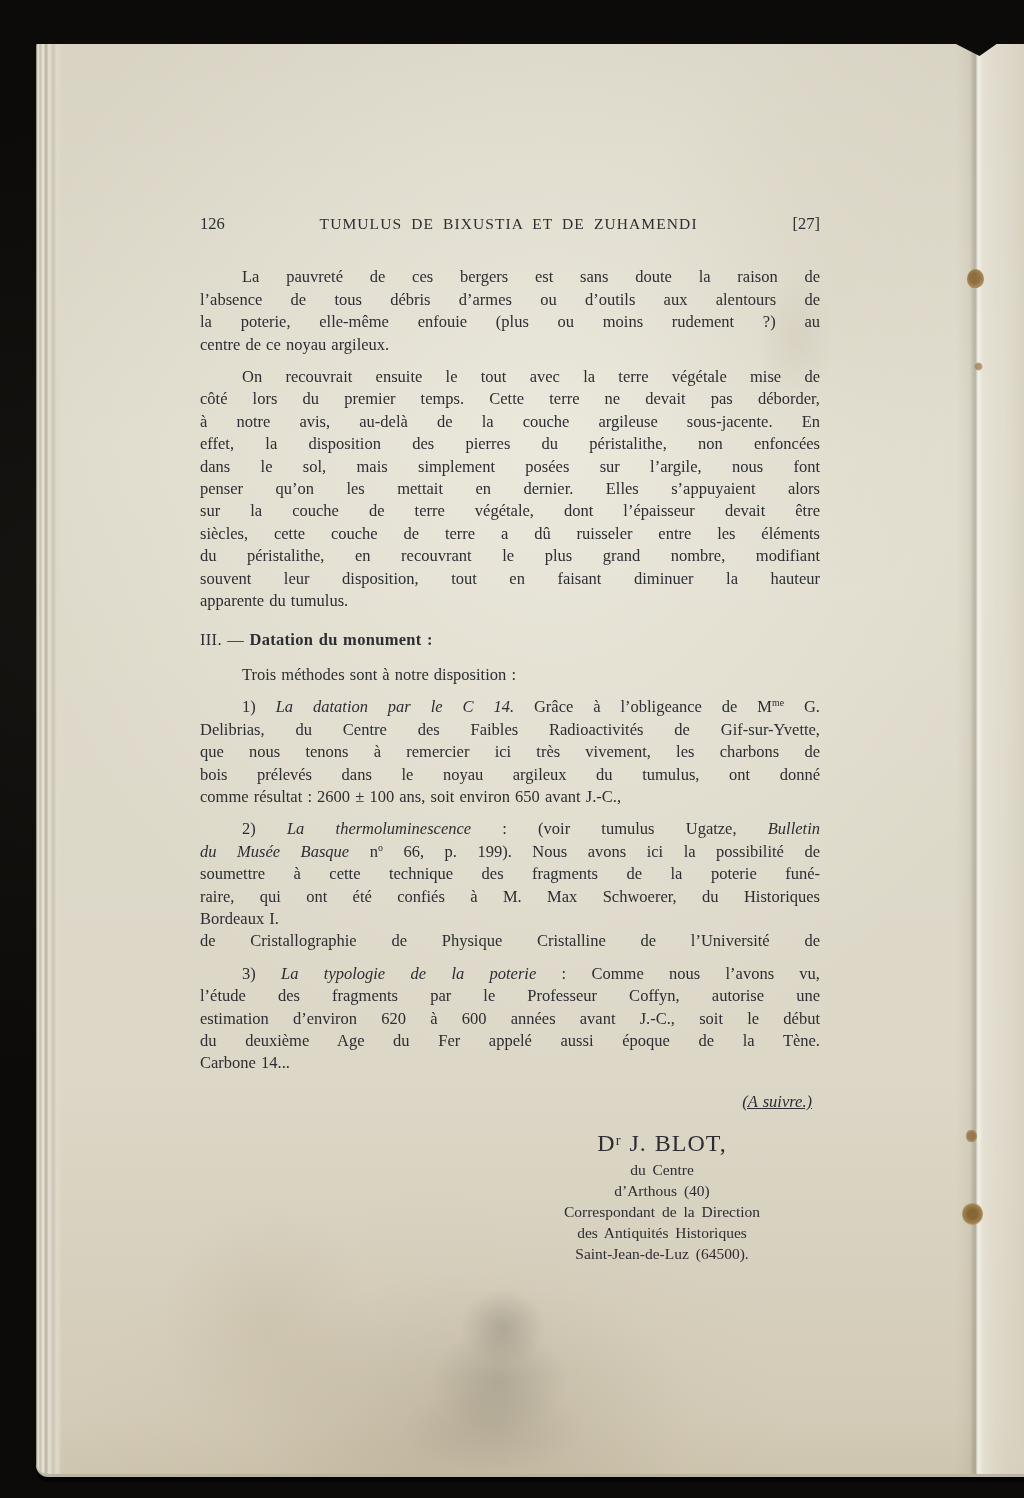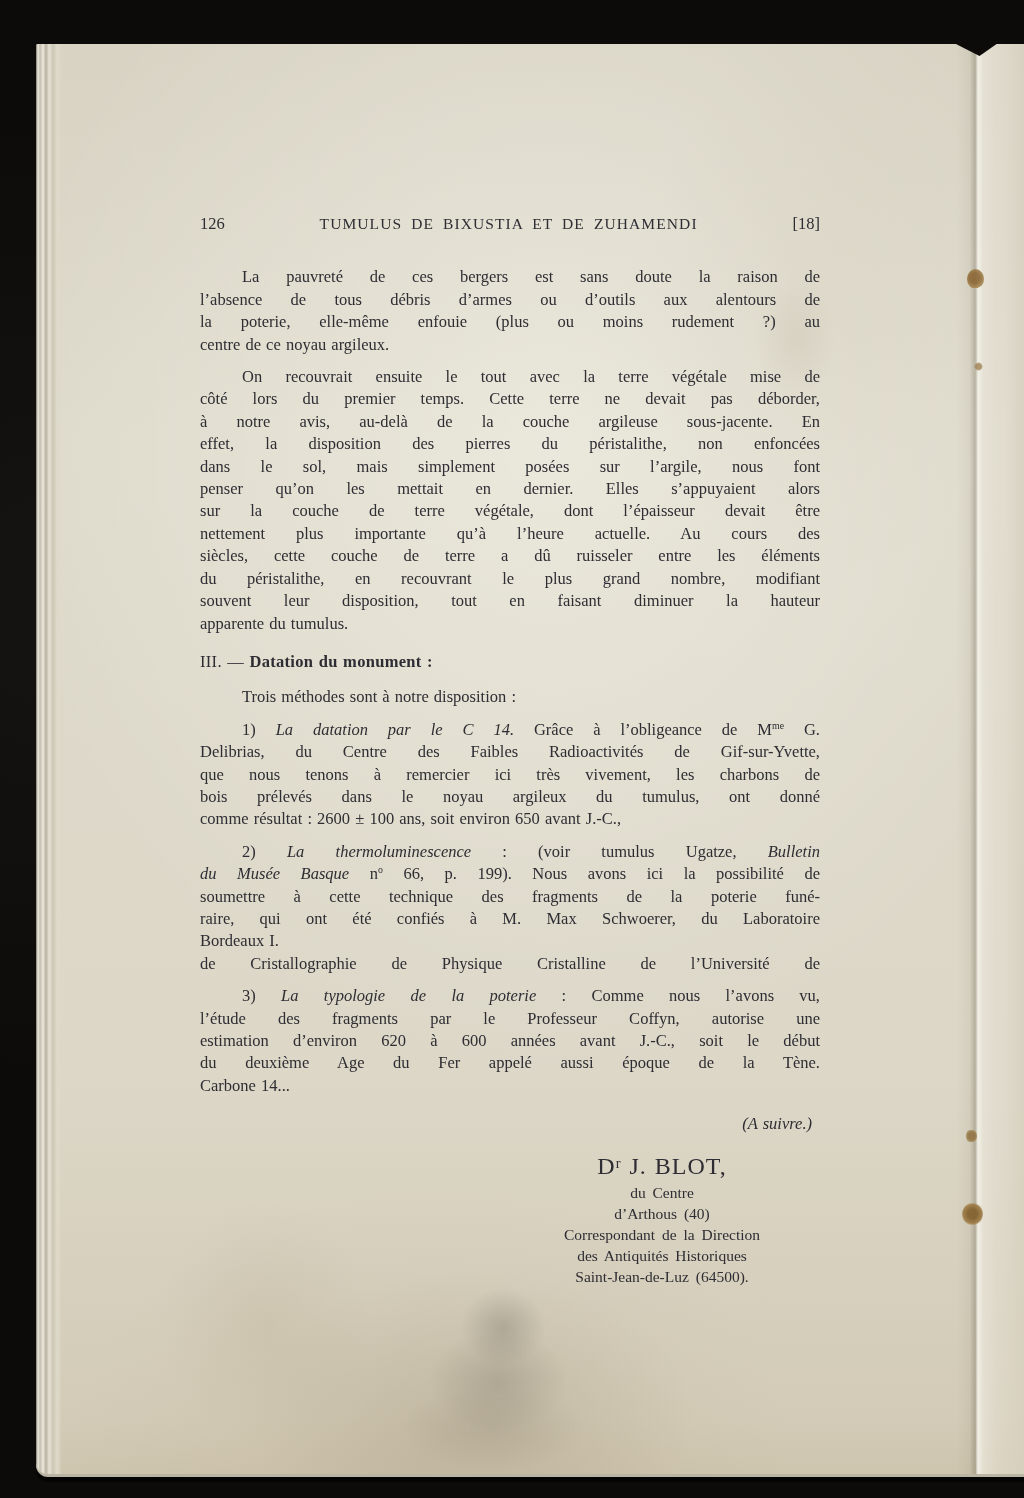--- a/index.html
+++ b/index.html
@@ -93,21 +93,21 @@
     word-spacing:1px;
   }
   .line.lastline{text-align-last:left;}
   .line.indent{text-indent:42px;}
   .it{font-style:italic;}
   .bd{font-weight:bold;}
   sup{font-size:0.6em;line-height:0;vertical-align:6px;}
   .block.heading{margin-top:16px;margin-bottom:13px;}
   .block.heading .line{text-align-last:left;letter-spacing:0.3px;}
   .block.note{margin-top:16px;margin-bottom:20px;}
-  .block.note .line{text-align:right;text-align-last:right;font-style:italic;padding-right:8px;}
+  .block.note .line{text-align:right;text-align-last:right;font-style:italic;padding-right:8px;text-decoration:underline;}
   .block.signature{width:340px;margin-left:292px;text-align:center;
     font-size:15.5px;line-height:21px;}
   .block.signature .line{text-align:center;text-align-last:center;word-spacing:3px;}
   .block.signature .line.sig-main{font-size:24px;letter-spacing:1px;margin-bottom:5px;word-spacing:1px;}
 </style>
 </head>
 <body>
 
 <div class="scan-bg"></div>
 
@@ -121,38 +121,37 @@
   <div class="fox-spot spot-3"></div>
   <div class="fox-spot spot-4"></div>
   <div class="bottom-stain"></div>
   <div class="smudge-1"></div>
   <div class="smudge-2"></div>
 
   <div class="text-layer">
     <div class="running-head">
       <span>126</span>
       <span class="title">TUMULUS DE BIXUSTIA ET DE ZUHAMENDI</span>
-      <span>[18]</span>
+      <span>[27]</span>
     </div>
     <div id="blocks">
         <div class="block paragraph">
           <div class="line indent"><span>La pauvreté de ces bergers est sans doute la raison de</span></div>
           <div class="line"><span>l’absence de tous débris d’armes ou d’outils aux alentours de</span></div>
           <div class="line"><span>la poterie, elle-même enfouie (plus ou moins rudement ?) au</span></div>
           <div class="line lastline"><span>centre de ce noyau argileux.</span></div>
         </div>
         <div class="block paragraph">
           <div class="line indent"><span>On recouvrait ensuite le tout avec la terre végétale mise de</span></div>
           <div class="line"><span>côté lors du premier temps. Cette terre ne devait pas déborder,</span></div>
           <div class="line"><span>à notre avis, au-delà de la couche argileuse sous-jacente. En</span></div>
           <div class="line"><span>effet, la disposition des pierres du péristalithe, non enfoncées</span></div>
           <div class="line"><span>dans le sol, mais simplement posées sur l’argile, nous font</span></div>
           <div class="line"><span>penser qu’on les mettait en dernier. Elles s’appuyaient alors</span></div>
           <div class="line"><span>sur la couche de terre végétale, dont l’épaisseur devait être</span></div>
-          <div class="line"><span>nettement plus importante qu’à l’heure actuelle. Au cours des</span></div>
           <div class="line"><span>siècles, cette couche de terre a dû ruisseler entre les éléments</span></div>
           <div class="line"><span>du péristalithe, en recouvrant le plus grand nombre, modifiant</span></div>
           <div class="line"><span>souvent leur disposition, tout en faisant diminuer la hauteur</span></div>
           <div class="line lastline"><span>apparente du tumulus.</span></div>
         </div>
         <div class="block heading">
           <div class="line"><span>III. — </span><span class="bd">Datation du monument :</span></div>
         </div>
         <div class="block paragraph">
           <div class="line indent lastline"><span>Trois méthodes sont à notre disposition :</span></div>
@@ -161,21 +160,21 @@
           <div class="line indent"><span>1) </span><span class="it">La datation par le C 14.</span><span> Grâce à l’obligeance de M</span><sup>me</sup><span> G.</span></div>
           <div class="line"><span>Delibrias, du Centre des Faibles Radioactivités de Gif-sur-Yvette,</span></div>
           <div class="line"><span>que nous tenons à remercier ici très vivement, les charbons de</span></div>
           <div class="line"><span>bois prélevés dans le noyau argileux du tumulus, ont donné</span></div>
           <div class="line lastline"><span>comme résultat : 2600 ± 100 ans, soit environ 650 avant J.-C.,</span></div>
         </div>
         <div class="block paragraph">
           <div class="line indent"><span>2) </span><span class="it">La thermoluminescence</span><span> : (voir tumulus Ugatze, </span><span class="it">Bulletin</span></div>
           <div class="line"><span class="it">du Musée Basque</span><span> n</span><sup>o</sup><span> 66, p. 199). Nous avons ici la possibilité de</span></div>
           <div class="line"><span>soumettre à cette technique des fragments de la poterie funé-</span></div>
-          <div class="line"><span>raire, qui ont été confiés à M. Max Schwoerer, du Laboratoire</span></div>
+          <div class="line"><span>raire, qui ont été confiés à M. Max Schwoerer, du Historiques</span></div>
           <div class="line lastline"><span>Bordeaux I.</span></div>
           <div class="line"><span>de Cristallographie de Physique Cristalline de l’Université de</span></div>
         </div>
         <div class="block paragraph">
           <div class="line indent"><span>3) </span><span class="it">La typologie de la poterie</span><span> : Comme nous l’avons vu,</span></div>
           <div class="line"><span>l’étude des fragments par le Professeur Coffyn, autorise une</span></div>
           <div class="line"><span>estimation d’environ 620 à 600 années avant J.-C., soit le début</span></div>
           <div class="line"><span>du deuxième Age du Fer appelé aussi époque de la Tène.</span></div>
           <div class="line lastline"><span>Carbone 14...</span></div>
         </div>

